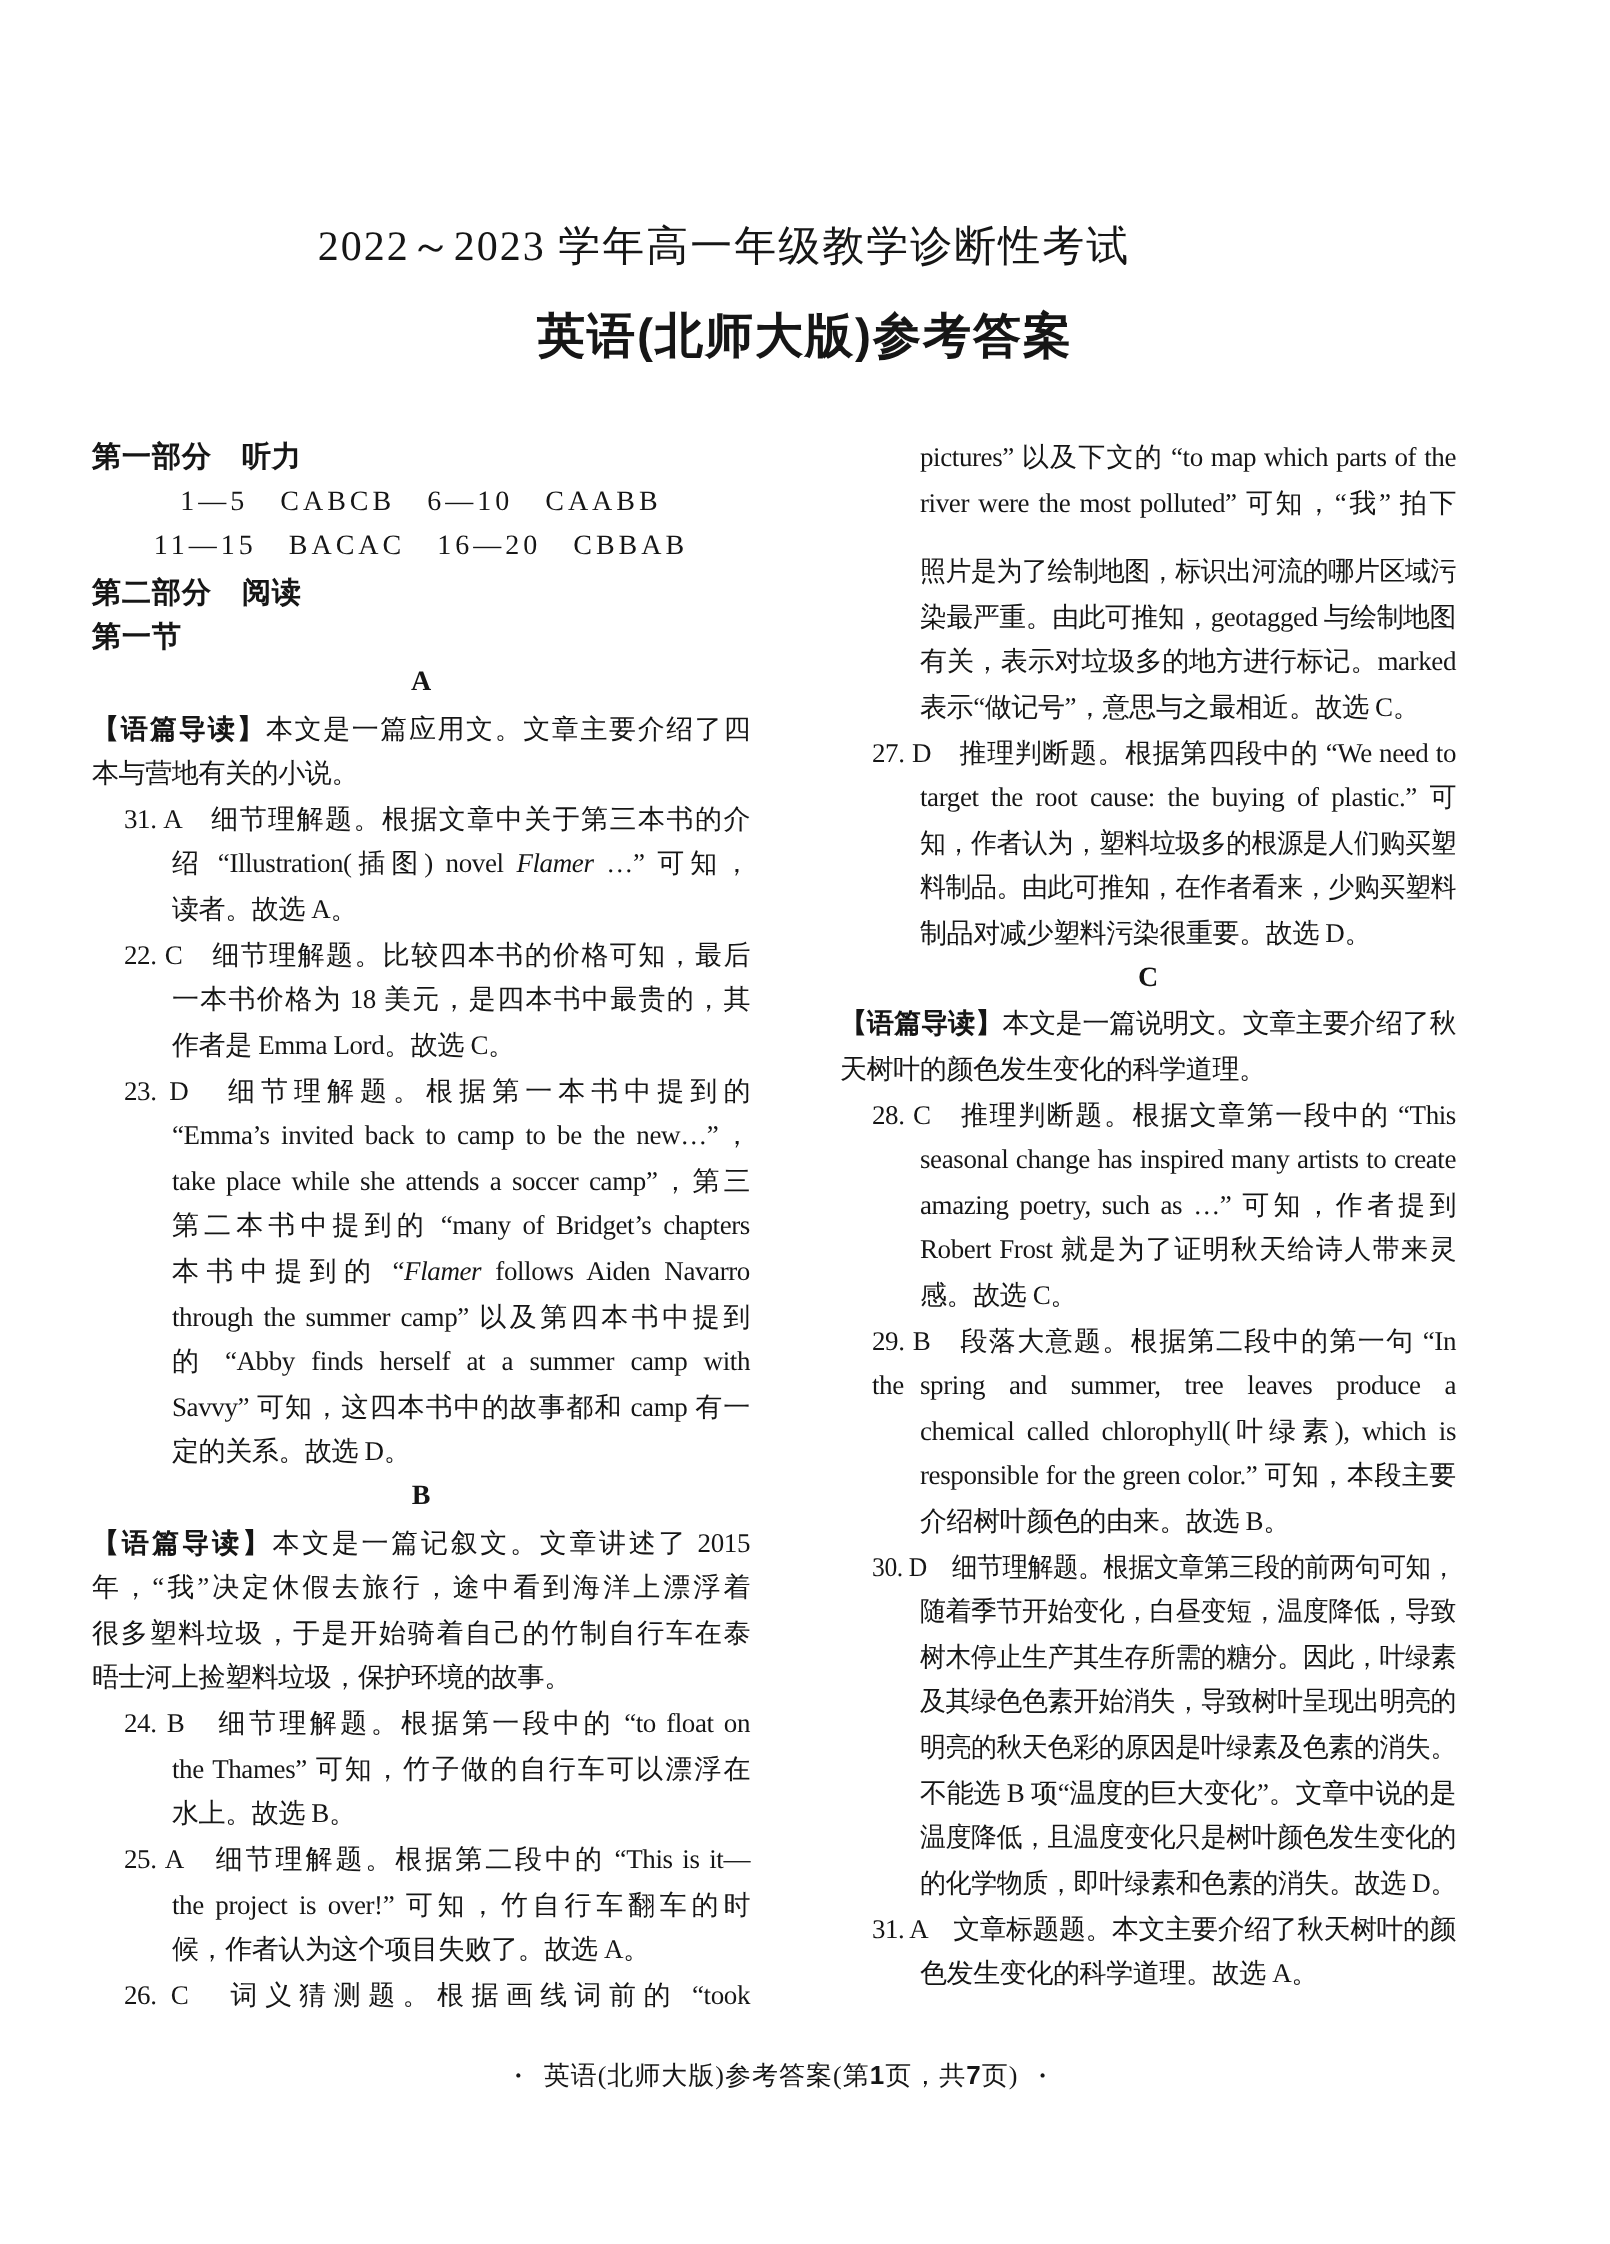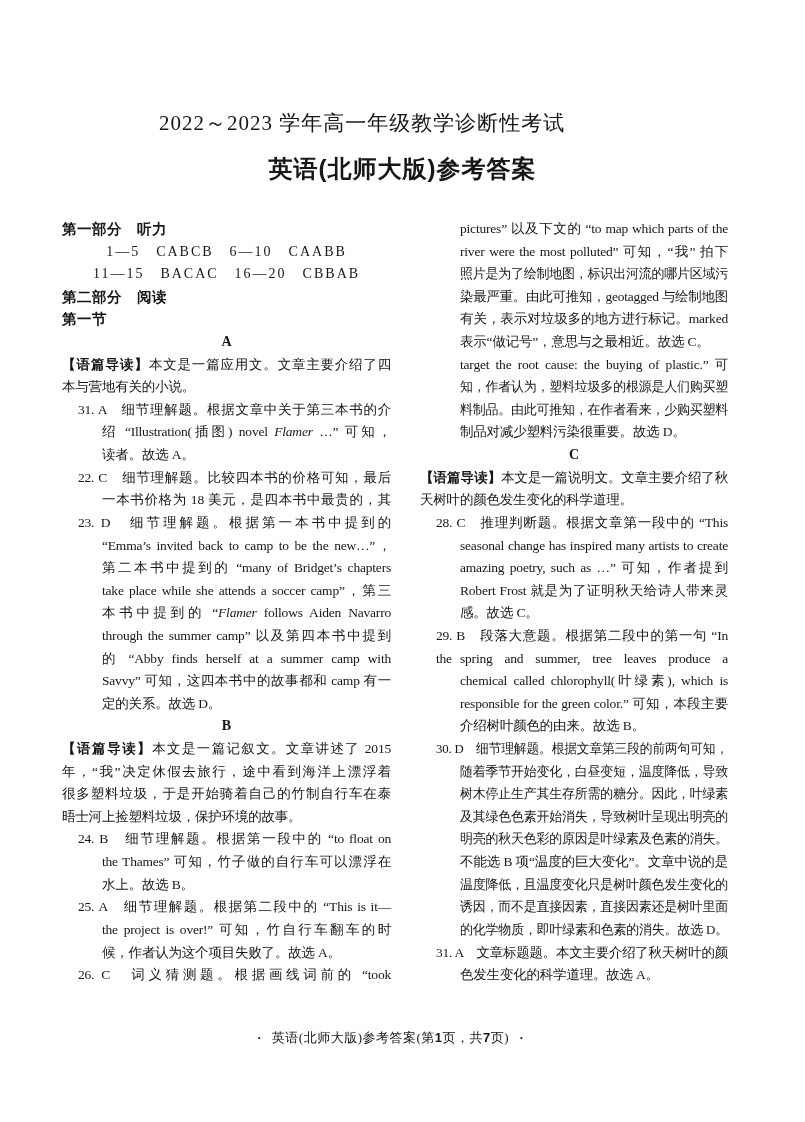--- a/index.html
+++ b/index.html
@@ -20,21 +20,21 @@
     letter-spacing:1px;
   }
   .title2{
     position:absolute;left:0;top:152px;width:805px;
     text-align:center;font-size:24px;line-height:34px;font-weight:bold;margin:0;
     font-family:"Liberation Sans","DejaVu Sans",sans-serif;
     letter-spacing:1px;
   }
 
   .col{position:absolute;top:218px;}
-  .col-left{left:62px;width:329px;}
+  .col-left{left:46px;width:329px;}
   .col-right{left:420px;width:308px;}
 
   .ln{
     height:22.62px;line-height:22.62px;
     font-size:13.5px;letter-spacing:-0.2px;
     box-sizing:border-box;
     overflow:visible;
   }
   .j{text-align:justify;text-align-last:justify;}
   .h{
@@ -79,24 +79,25 @@
       <div class="ln h" style=""><span class="lc">第二部分　阅读</span></div>
       <div class="ln h" style=""><span class="lc">第一节</span></div>
       <div class="ln ctr" style=""><span class="lc">A</span></div>
       <div class="ln g j" style=""><span class="lc"><b class="glabel">【语篇导读】</b>本文是一篇应用文。文章主要介绍了四</span></div>
       <div class="ln g" style=""><span class="lc">本与营地有关的小说。</span></div>
       <div class="ln n j" style=""><span class="lc">31. A　细节理解题。根据文章中关于第三本书的介</span></div>
       <div class="ln i j" style=""><span class="lc">绍 “Illustration(插图) novel <i>Flamer</i> …” 可知，</span></div>
       <div class="ln i" style=""><span class="lc">读者。故选 A。</span></div>
       <div class="ln n j" style=""><span class="lc">22. C　细节理解题。比较四本书的价格可知，最后</span></div>
       <div class="ln i j" style=""><span class="lc">一本书价格为 18 美元，是四本书中最贵的，其</span></div>
+      <div class="ln i" style=""><span class="lc">作者是 Emma Lord。故选 C。</span></div>
       <div class="ln n j" style=""><span class="lc">23. D　细节理解题。根据第一本书中提到的</span></div>
       <div class="ln i j" style=""><span class="lc">“Emma’s invited back to camp to be the new…”，</span></div>
+      <div class="ln i j" style=""><span class="lc">take place while she attends a soccer camp”，第三</span></div>
       <div class="ln i j" style=""><span class="lc">第二本书中提到的 “many of Bridget’s chapters</span></div>
-      <div class="ln i j" style=""><span class="lc">take place while she attends a soccer camp”，第三</span></div>
       <div class="ln i j" style=""><span class="lc">本书中提到的 “<i>Flamer</i> follows Aiden Navarro</span></div>
       <div class="ln i j" style=""><span class="lc">through the summer camp” 以及第四本书中提到</span></div>
       <div class="ln i j" style=""><span class="lc">的 “Abby finds herself at a summer camp with</span></div>
       <div class="ln i j" style=""><span class="lc">Savvy” 可知，这四本书中的故事都和 camp 有一</span></div>
       <div class="ln i" style=""><span class="lc">定的关系。故选 D。</span></div>
       <div class="ln ctr" style=""><span class="lc">B</span></div>
       <div class="ln g j" style=""><span class="lc"><b class="glabel">【语篇导读】</b>本文是一篇记叙文。文章讲述了 2015</span></div>
       <div class="ln g j" style=""><span class="lc">年，“我”决定休假去旅行，途中看到海洋上漂浮着</span></div>
       <div class="ln g j" style=""><span class="lc">很多塑料垃圾，于是开始骑着自己的竹制自行车在泰</span></div>
       <div class="ln g" style=""><span class="lc">晤士河上捡塑料垃圾，保护环境的故事。</span></div>
@@ -104,24 +105,25 @@
       <div class="ln i j" style=""><span class="lc">the Thames” 可知，竹子做的自行车可以漂浮在</span></div>
       <div class="ln i" style=""><span class="lc">水上。故选 B。</span></div>
       <div class="ln n j" style=""><span class="lc">25. A　细节理解题。根据第二段中的 “This is it—</span></div>
       <div class="ln i j" style=""><span class="lc">the project is over!” 可知，竹自行车翻车的时</span></div>
       <div class="ln i" style=""><span class="lc">候，作者认为这个项目失败了。故选 A。</span></div>
       <div class="ln n j" style=""><span class="lc">26. C　词义猜测题。根据画线词前的 “took</span></div>
     </div>
   <div class="col col-right">
       <div class="ln i j" style=""><span class="lc">pictures” 以及下文的 “to map which parts of the</span></div>
       <div class="ln i j" style=""><span class="lc">river were the most polluted” 可知，“我” 拍下</span></div>
-      <div class="ln i" style="white-space: nowrap;"><span class="lc" style="display: inline-block; transform-origin: 0px 50%; transform: scaleX(0.959499);">照片是为了绘制地图，标识出河流的哪片区域污</span></div>
+      <div class="ln i" style="white-space: nowrap; margin-top: 12px;"><span class="lc" style="display: inline-block; transform-origin: 0px 50%; transform: scaleX(0.959499);">照片是为了绘制地图，标识出河流的哪片区域污</span></div>
       <div class="ln i" style="white-space: nowrap;"><span class="lc" style="display: inline-block; transform-origin: 0px 50%; transform: scaleX(0.993858);">染最严重。由此可推知，geotagged 与绘制地图</span></div>
       <div class="ln i j" style=""><span class="lc">有关，表示对垃圾多的地方进行标记。marked</span></div>
       <div class="ln i" style=""><span class="lc">表示“做记号”，意思与之最相近。故选 C。</span></div>
+      <div class="ln n j" style=""><span class="lc">27. D　推理判断题。根据第四段中的 “We need to</span></div>
       <div class="ln i j" style=""><span class="lc">target the root cause: the buying of plastic.” 可</span></div>
       <div class="ln i" style="white-space: nowrap;"><span class="lc" style="display: inline-block; transform-origin: 0px 50%; transform: scaleX(0.959499);">知，作者认为，塑料垃圾多的根源是人们购买塑</span></div>
       <div class="ln i" style="white-space: nowrap;"><span class="lc" style="display: inline-block; transform-origin: 0px 50%; transform: scaleX(0.959499);">料制品。由此可推知，在作者看来，少购买塑料</span></div>
       <div class="ln i" style=""><span class="lc">制品对减少塑料污染很重要。故选 D。</span></div>
       <div class="ln ctr" style=""><span class="lc">C</span></div>
       <div class="ln g j" style=""><span class="lc"><b class="glabel">【语篇导读】</b>本文是一篇说明文。文章主要介绍了秋</span></div>
       <div class="ln g" style=""><span class="lc">天树叶的颜色发生变化的科学道理。</span></div>
       <div class="ln n j" style=""><span class="lc">28. C　推理判断题。根据文章第一段中的 “This</span></div>
       <div class="ln i j" style=""><span class="lc">seasonal change has inspired many artists to create</span></div>
       <div class="ln i j" style=""><span class="lc">amazing poetry, such as …” 可知，作者提到</span></div>
@@ -132,21 +134,20 @@
       <div class="ln i j" style=""><span class="lc">chemical called chlorophyll(叶绿素), which is</span></div>
       <div class="ln i j" style=""><span class="lc">responsible for the green color.” 可知，本段主要</span></div>
       <div class="ln i" style=""><span class="lc">介绍树叶颜色的由来。故选 B。</span></div>
       <div class="ln n" style="white-space: nowrap; text-align: right;"><span class="lc" style="display: inline-block; transform-origin: 0px 50%; transform: scaleX(0.947091);">30. D　细节理解题。根据文章第三段的前两句可知，</span></div>
       <div class="ln i" style="white-space: nowrap;"><span class="lc" style="display: inline-block; transform-origin: 0px 50%; transform: scaleX(0.959499);">随着季节开始变化，白昼变短，温度降低，导致</span></div>
       <div class="ln i" style="white-space: nowrap;"><span class="lc" style="display: inline-block; transform-origin: 0px 50%; transform: scaleX(0.959499);">树木停止生产其生存所需的糖分。因此，叶绿素</span></div>
       <div class="ln i" style="white-space: nowrap;"><span class="lc" style="display: inline-block; transform-origin: 0px 50%; transform: scaleX(0.959499);">及其绿色色素开始消失，导致树叶呈现出明亮的</span></div>
       <div class="ln i" style="white-space: nowrap;"><span class="lc" style="display: inline-block; transform-origin: 0px 50%; transform: scaleX(0.959499);">明亮的秋天色彩的原因是叶绿素及色素的消失。</span></div>
       <div class="ln i j" style=""><span class="lc">不能选 B 项“温度的巨大变化”。文章中说的是</span></div>
       <div class="ln i" style="white-space: nowrap;"><span class="lc" style="display: inline-block; transform-origin: 0px 50%; transform: scaleX(0.959499);">温度降低，且温度变化只是树叶颜色发生变化的</span></div>
-      <div class="ln i" style="white-space: nowrap;"><span class="lc" style="display: inline-block; transform-origin: 0px 50%; transform: scaleX(0.959499);">诱因，而不是直接因素，直接因素还是树叶里面</span></div>
       <div class="ln i" style="white-space: nowrap;"><span class="lc" style="display: inline-block; transform-origin: 0px 50%; transform: scaleX(0.961489);">的化学物质，即叶绿素和色素的消失。故选 D。</span></div>
       <div class="ln n" style="white-space: nowrap;"><span class="lc" style="display: inline-block; transform-origin: 0px 50%; transform: scaleX(0.994836);">31. A　文章标题题。本文主要介绍了秋天树叶的颜</span></div>
       <div class="ln i" style=""><span class="lc">色发生变化的科学道理。故选 A。</span></div>
     </div>
 
   <div class="footer">
     <span class="dot">·</span><span>英语(北师大版)参考答案(第</span><b>1</b><span>页，共</span><b>7</b><span>页)</span><span class="dot">·</span>
   </div>
 
 </div>

